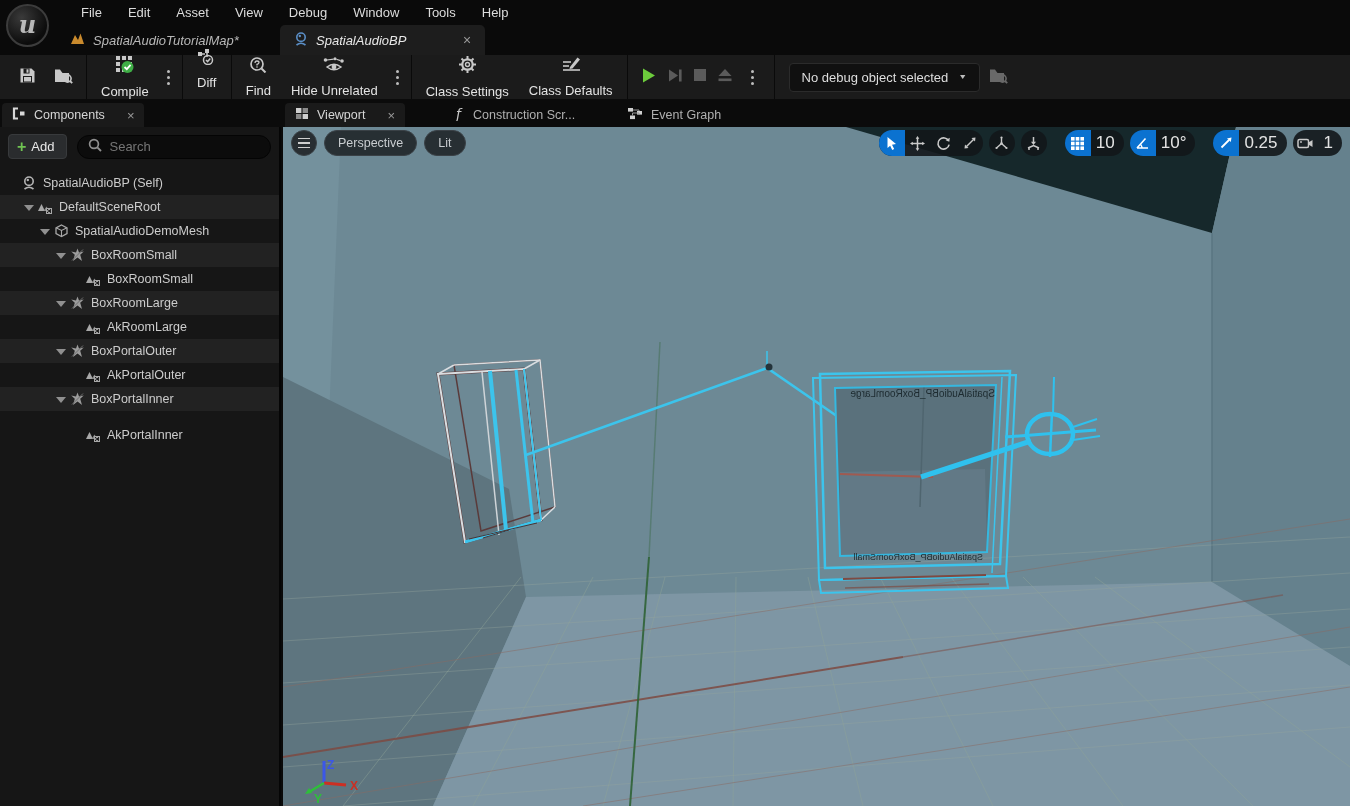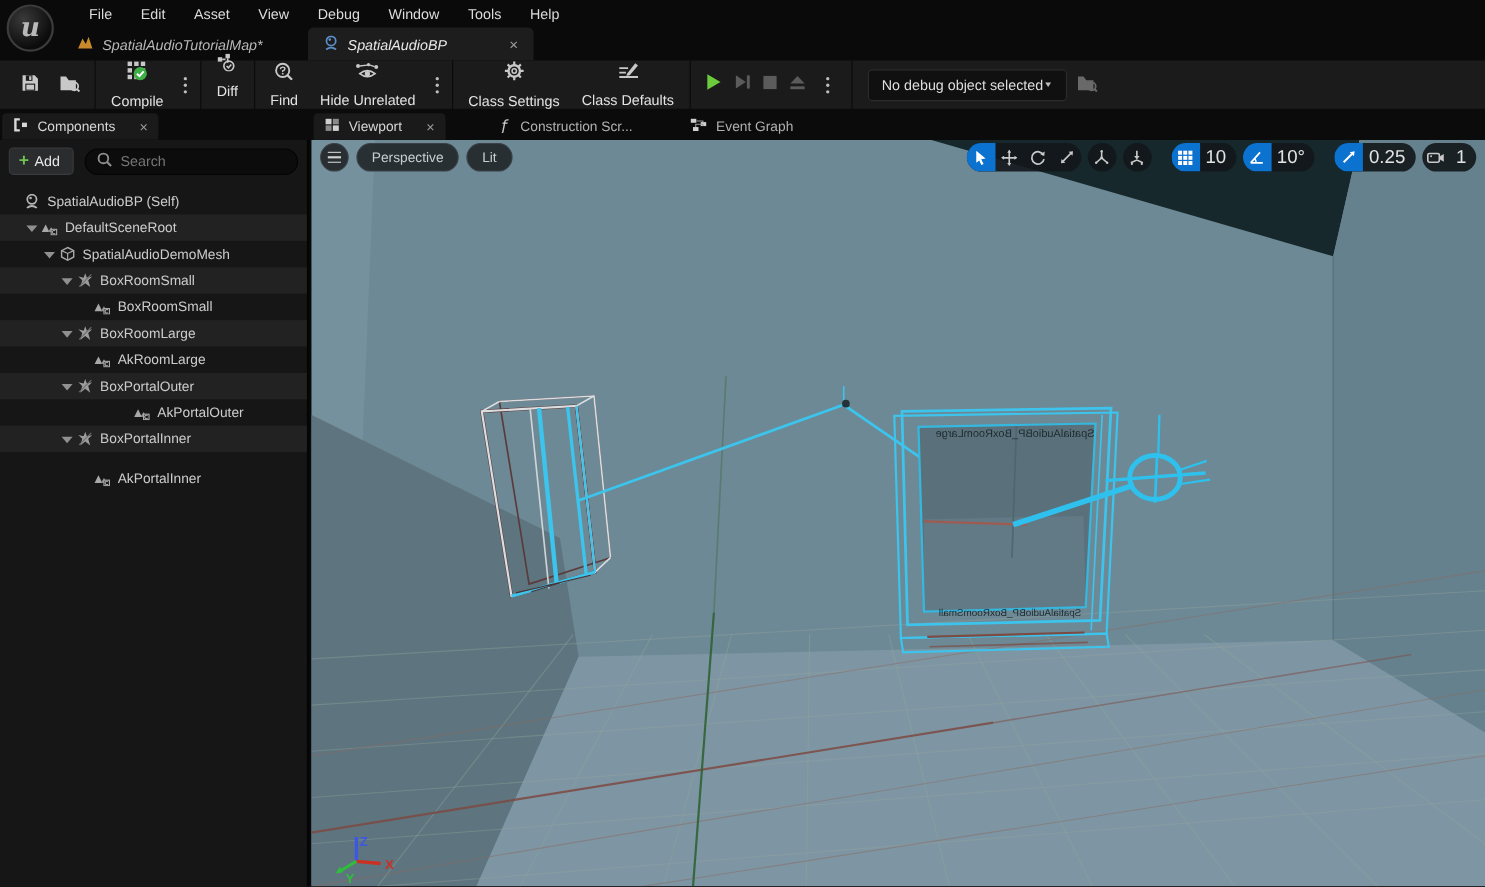--- a/index.html
+++ b/index.html
@@ -28,21 +28,21 @@
   
   .toolbar { position:absolute; left:0; top:55px; width:100%; height:44px; background:#1b1b1b;
     display:flex; align-items:center; }
   .toolbar .sep { width:1px; height:44px; background:#0a0a0a; margin:0 4px; flex:none; }
   .tbtn { display:flex; align-items:center; gap:7px; padding:6px 10px; font-size:13px; color:#e3e3e3; border-radius:4px;flex-direction:column; }
   .kebab { display:flex; flex-direction:column; gap:3px; padding:6px 8px; }
   .kebab i { width:3px; height:3px; border-radius:50%; background:#bdbdbd; }
   .chev { font-size:9px; color:#bdbdbd; transform:scaleY(.8); }
   .icononly { padding:6px 9px; }
   .playbar { display:flex; align-items:center; gap:10px; padding:0 8px; }
-  .debugsel { display:flex; align-items:center; background:#101010; border:1px solid #2b2b2b;
+  .debugsel { display:flex; align-items:center; gap:10px; background:#101010; border:1px solid #2b2b2b;
     border-radius:4px; padding:6px 12px; font-size:13px; color:#dedede; margin-left:10px; }
   .dim { opacity:.45; }
 
   
   .paneltabs-row { position:absolute; left:0; top:99px; width:100%; height:28px; background:#0b0b0b; }
   .ptab { position:absolute; top:4px; height:24px; display:flex; align-items:center; gap:8px;
     padding:0 10px; font-size:12.5px; color:#d6d6d6; background:#1a1a1a; border-radius:4px 4px 0 0; }
   .ptab .close { color:#9a9a9a; font-size:13px; margin-left:14px; }
   .ptab.inactive { background:transparent; color:#b0b0b0; }
 
@@ -397,21 +397,21 @@
         <div class="trow stripe" style="padding-left: 56px;">
           <span class="arrow on"></span>
           <span class="ticon">
             <svg width="15" height="14" viewBox="0 0 15 14">
               <path d="M7.5 0.5 L9 4.6 L13.8 3.4 L10.2 6.8 L12 13 L7.5 9.4 L3 13 L4.8 6.8 L1.2 3.4 L6 4.6 Z" fill="#9c9c9c"></path>
               <line x1="2" y1="12.5" x2="13" y2="1.5" stroke="#6f6f6f" stroke-width="1"></line>
             </svg>
           </span>
           <span>BoxPortalOuter</span>
         </div>
-        <div class="trow" style="padding-left: 108px;">
+        <div class="trow" style="padding-left: 72px;">
           <span class="arrow"></span>
           <span class="ticon">
             <svg width="16" height="13" viewBox="0 0 16 13">
               <path d="M1 10 L4.5 3 L8 10 Z" fill="#a8a8a8"></path>
               <path d="M6.5 10 L9.5 5.5 L12.5 10 Z" fill="#8c8c8c"></path>
               <rect x="9.5" y="7.5" width="5" height="5" fill="#1a1a1a" stroke="#a8a8a8" stroke-width="1"></rect>
               <path d="M13.2 8.8 a1.6 1.6 0 1 0 0 2.4" stroke="#a8a8a8" stroke-width="1" fill="none"></path>
             </svg>
           </span>
           <span>AkPortalOuter</span>

